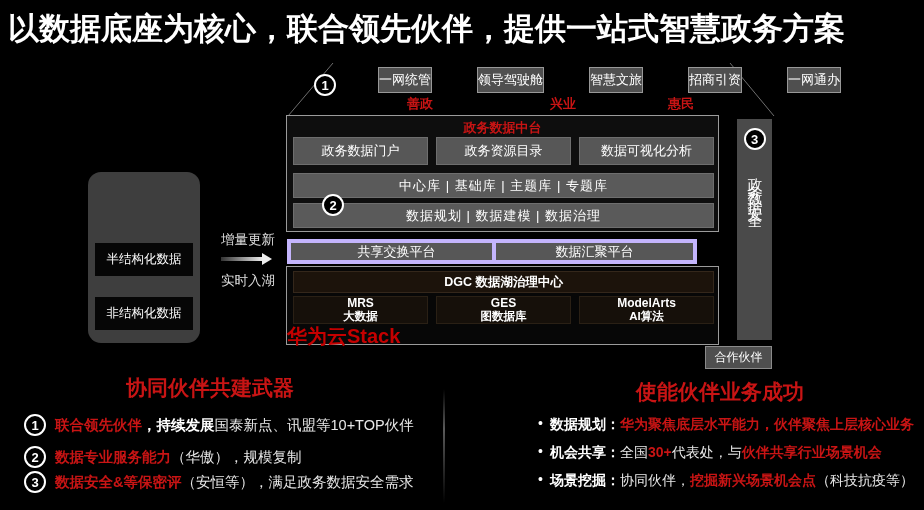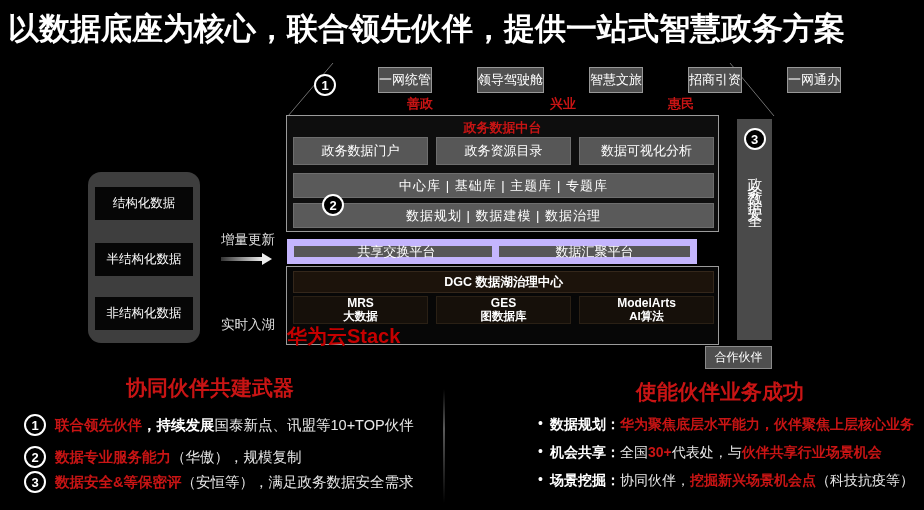--- a/index.html
+++ b/index.html
@@ -30,21 +30,21 @@
 
   .panel{position:absolute;background:#0e0e0e;border:1px solid var(--panel-border);}
   .platform-panel{left:286px;top:115px;width:433px;height:117px;}
   .platform-title{position:absolute;top:3px;left:0;width:100%;text-align:center;color:var(--red);font-size:13px;font-weight:700;}
   .portals-row{position:absolute;left:6px;top:21px;width:421px;height:28px;display:flex;gap:8px;}
   .portal-box{flex:1;background:#575757;border:1px solid #6e6e6e;color:#fff;font-size:13px;display:flex;align-items:center;justify-content:center;}
   .wide-row{position:absolute;left:6px;width:421px;height:25px;background:var(--row-gray);border:1px solid #6e6e6e;color:#fff;font-size:13px;display:flex;align-items:center;justify-content:center;letter-spacing:1px;}
   .library-row{top:57px;}
   .governance-row{top:87px;}
 
-  .mid-box{position:absolute;top:239px;height:25px;background:#575757;border:7px solid #c4b5fd;color:#fff;font-size:13px;display:flex;align-items:center;justify-content:center;}
+  .mid-box{position:absolute;top:239px;height:25px;background:#575757;border:4px solid #c4b5fd;color:#fff;font-size:13px;display:flex;align-items:center;justify-content:center;}
   .exchange-box{left:287px;width:219px;}
   .aggregation-box{left:492px;width:205px;}
 
   .stack-panel{left:286px;top:266px;width:433px;height:79px;background:#070707;padding-left:48px;}
   .dgc-box{position:absolute;left:6px;top:4px;width:421px;height:22px;background:#1c130b;border:1px solid #34271b;color:#fff;font-size:12.5px;font-weight:700;display:flex;align-items:center;justify-content:center;}
   .services-row{position:absolute;left:6px;top:29px;width:421px;height:28px;display:flex;gap:8px;}
   .service-box{flex:1;background:var(--dark-box);border:1px solid #2a2015;color:#fff;display:flex;flex-direction:column;align-items:center;justify-content:center;line-height:13px;}
   .service-name{font-size:12px;font-weight:700;}
   .service-sub{font-size:11.5px;font-weight:700;}
   .stack-label{position:absolute;left:0;top:56px;width:100%;color:#c50000;font-size:20px;font-weight:700;}
@@ -54,21 +54,21 @@
   .vtext{margin-top:16px;writing-mode:vertical-rl;text-orientation:upright;color:#fff;font-size:15px;letter-spacing:7px;}
 
   .partner-box{position:absolute;left:705px;top:346px;width:67px;height:23px;background:var(--box-gray);border:1px solid #8a8a8a;color:#fff;font-size:12px;display:flex;align-items:center;justify-content:center;}
 
   .sources-panel{position:absolute;left:88px;top:172px;width:112px;height:171px;background:#3e3e3e;border-radius:13px;}
   .source-box{position:absolute;left:7px;width:98px;height:33px;background:#060606;color:#fff;font-size:12.5px;display:flex;align-items:center;justify-content:center;white-space:nowrap;}
   .source-1{top:15px;}.source-2{top:71px;}.source-3{top:125px;}
 
   .flow-label{position:absolute;left:209px;width:78px;text-align:center;color:#ddd;font-size:13.5px;}
   .flow-top{top:231px;}
-  .flow-bottom{top:272px;margin-top:44px;}
+  .flow-bottom{top:272px;}
   .flow-arrow{position:absolute;left:221px;top:257px;width:42px;height:4px;background:linear-gradient(to right,#333,#eee);}
   .flow-arrow::after{content:"";position:absolute;right:-9px;top:-4px;border-left:10px solid #eee;border-top:6px solid transparent;border-bottom:6px solid transparent;}
 
   .bottom-divider{position:absolute;left:443px;top:389px;width:2px;height:114px;background:linear-gradient(to bottom,#000,#5a5a5a 35%,#222 75%,#000);}
 
   .section-title{position:absolute;width:300px;text-align:center;color:var(--red);font-size:21px;font-weight:700;}
   .left-title{left:60px;top:374px;}
   .right-title{left:570px;top:378px;}
 
   .numbered-item{position:absolute;left:24px;display:flex;align-items:flex-start;gap:9px;width:430px;}
@@ -143,21 +143,20 @@
     <div class="stack-label">华为云Stack</div>
   </div>
 
   <div class="security-bar">
     <div class="marker">3</div>
     <div class="vtext">政务数据安全</div>
   </div>
   <div class="partner-box">合作伙伴</div>
 
   <div class="sources-panel">
-    <div class="source-box source-1">结构化数据</div>
     <div class="source-box source-2">半结构化数据</div>
     <div class="source-box source-3">非结构化数据</div>
   </div>
   <div class="flow-label flow-top">增量更新</div>
   <div class="flow-arrow"></div>
   <div class="flow-label flow-bottom">实时入湖</div>
 
   <div class="bottom-divider"></div>
 
   <div class="section-title left-title">协同伙伴共建武器</div>

